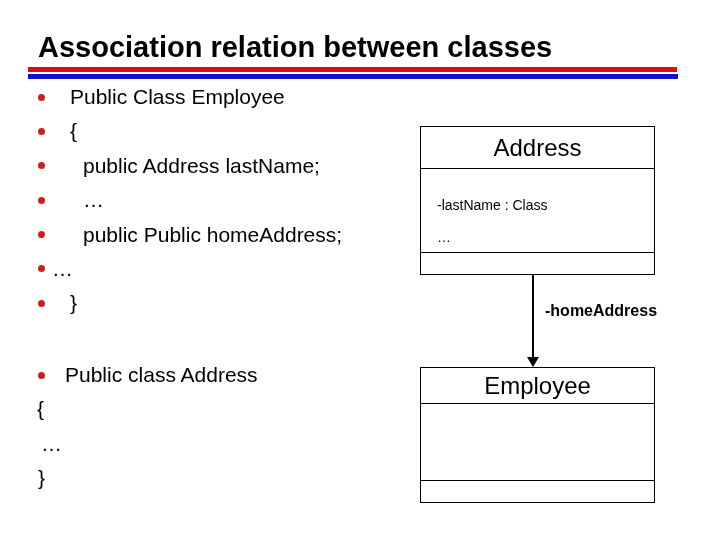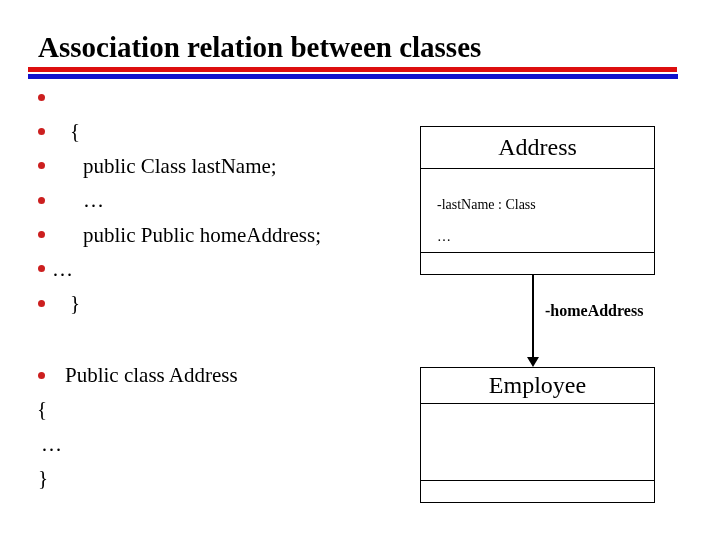--- a/index.html
+++ b/index.html
@@ -1,18 +1,18 @@
 <!DOCTYPE html>
 <html><head>
 <meta charset="utf-8">
 <style>
   html,body{margin:0;padding:0;background:#888;}
   .slide{
     position:relative;width:720px;height:540px;background:#ffffff;
-    font-family:Liberation Serif, serif;color:#000;overflow:hidden;
+    font-family:Liberation Sans, sans-serif;color:#000;overflow:hidden;
   }
   
   .title{
     position:absolute;left:38px;top:30px;margin:0;
     font-size:29px;font-weight:bold;line-height:34px;letter-spacing:0;
     white-space:nowrap;
   }
   .rule{position:absolute;left:28px;}
   .rule-red{top:67px;width:649px;height:5px;background:#dd0f0f;}
   .rule-blue{top:74px;width:650px;height:5px;background:#1111cc;}
@@ -75,28 +75,29 @@
 
 <div class="slide">
 
   <h1 class="title">Association relation between classes</h1>
   <div class="rule rule-red"></div>
   <div class="rule rule-blue"></div>
 
   <div class="block block1">
     <div class="row">
       <span class="bullet"></span>
+      <span class="txt pl70">Public Class Employee</span>
     </div>
     <div class="row">
       <span class="bullet"></span>
       <span class="txt pl70">{</span>
     </div>
     <div class="row">
       <span class="bullet"></span>
-      <span class="txt pl83">public Class lastName;</span>
+      <span class="txt pl83">public Address lastName;</span>
     </div>
     <div class="row">
       <span class="bullet"></span>
       <span class="txt pl83">…</span>
     </div>
     <div class="row">
       <span class="bullet"></span>
       <span class="txt pl83">public Public homeAddress;</span>
     </div>
     <div class="row">

